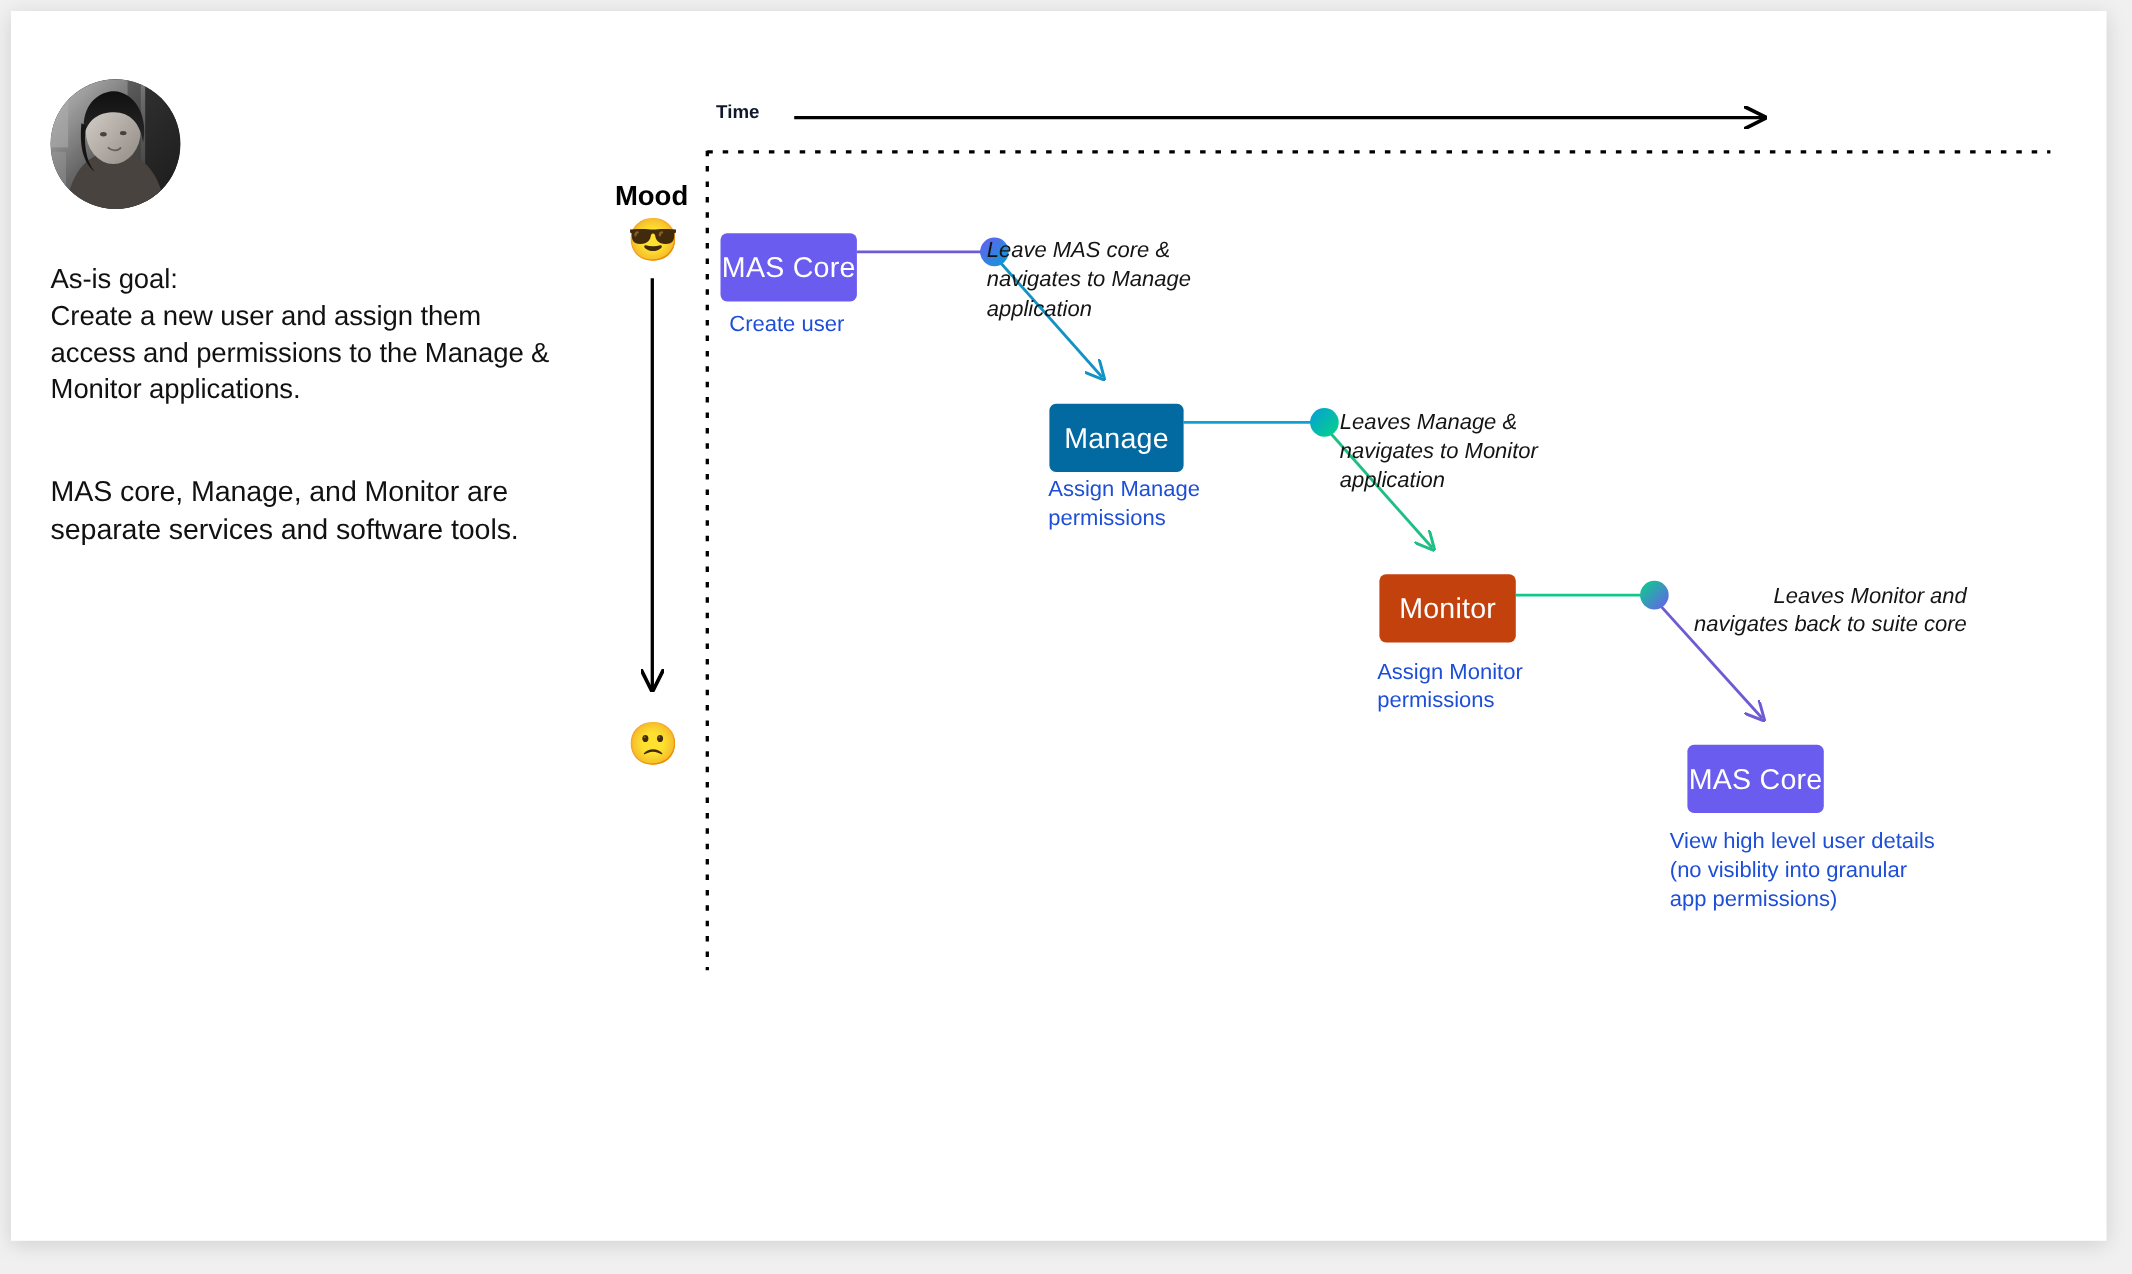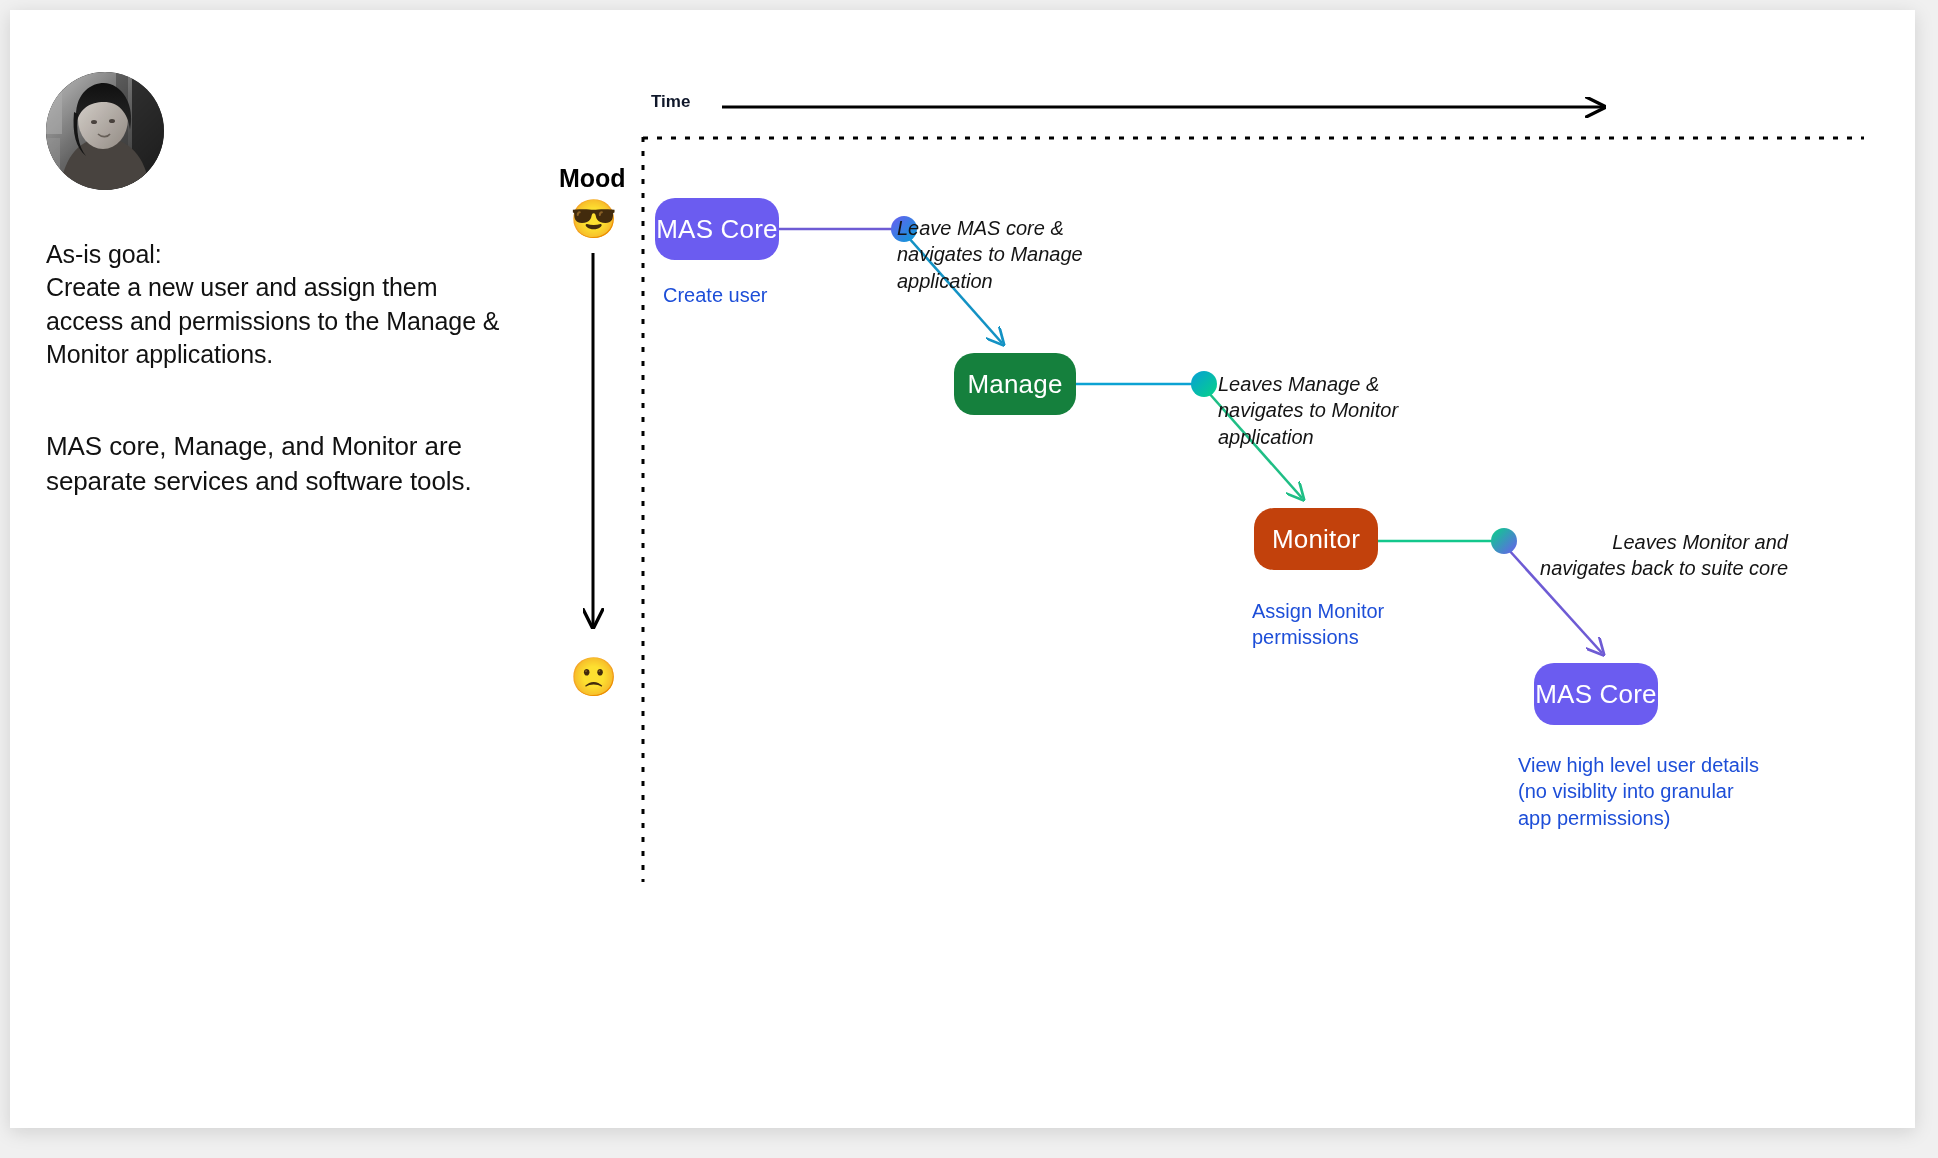--- a/index.html
+++ b/index.html
@@ -97,30 +97,31 @@
   #flow-svg {
     position: absolute;
     left: 0; top: 0;
     width: 1905px;
     height: 1118px;
   }
 
   
   .node-box {
     position: absolute;
-    border-radius: 20px;
+    border-radius: 6px;
     display: flex;
     align-items: center;
     justify-content: center;
     color: #ffffff;
     font-size: 26px;
     letter-spacing: 0.2px;
+    margin-top: 14px;
   }
   #node-mascore-1 { left: 645px;  top: 188px; width: 124px; height: 62px; background: #6B5CF0; }
-  #node-manage    { left: 944px;  top: 343px; width: 122px; height: 62px; background: #15803d; }
+  #node-manage    { left: 944px;  top: 343px; width: 122px; height: 62px; background: #0369a1; }
   #node-monitor   { left: 1244px; top: 498px; width: 124px; height: 62px; background: #c2410c; }
   #node-mascore-2 { left: 1524px; top: 653px; width: 124px; height: 62px; background: #6B5CF0; }
 
   
   .caption {
     position: absolute;
     font-size: 20px;
     line-height: 1.32;
     color: #1d4ed8;
   }
@@ -255,20 +256,21 @@
     <line x1="1498" y1="539" x2="1592" y2="643" stroke="#6E5BD4" stroke-width="2.6" marker-end="url(#arrow-purple)"></line>
     <circle cx="1494" cy="531" r="13" fill="url(#grad-green-purple)"></circle>
   </svg>
 
   <div class="node-box" id="node-mascore-1">MAS Core</div>
   <div class="node-box" id="node-manage">Manage</div>
   <div class="node-box" id="node-monitor">Monitor</div>
   <div class="node-box" id="node-mascore-2">MAS Core</div>
 
   <div class="caption" id="caption-create-user">Create user</div>
+  <div class="caption" id="caption-assign-manage">Assign Manage permissions</div>
   <div class="caption" id="caption-assign-monitor">Assign Monitor permissions</div>
   <div class="caption" id="caption-view-details">View high level user details (no visiblity into granular app permissions)</div>
 
   <div class="annotation" id="annotation-1">Leave MAS core &amp; navigates to Manage application</div>
   <div class="annotation" id="annotation-2">Leaves Manage &amp; navigates to Monitor application</div>
   <div class="annotation" id="annotation-3">Leaves Monitor and navigates back to suite core</div>
 
 </div>
 
 </body></html>

